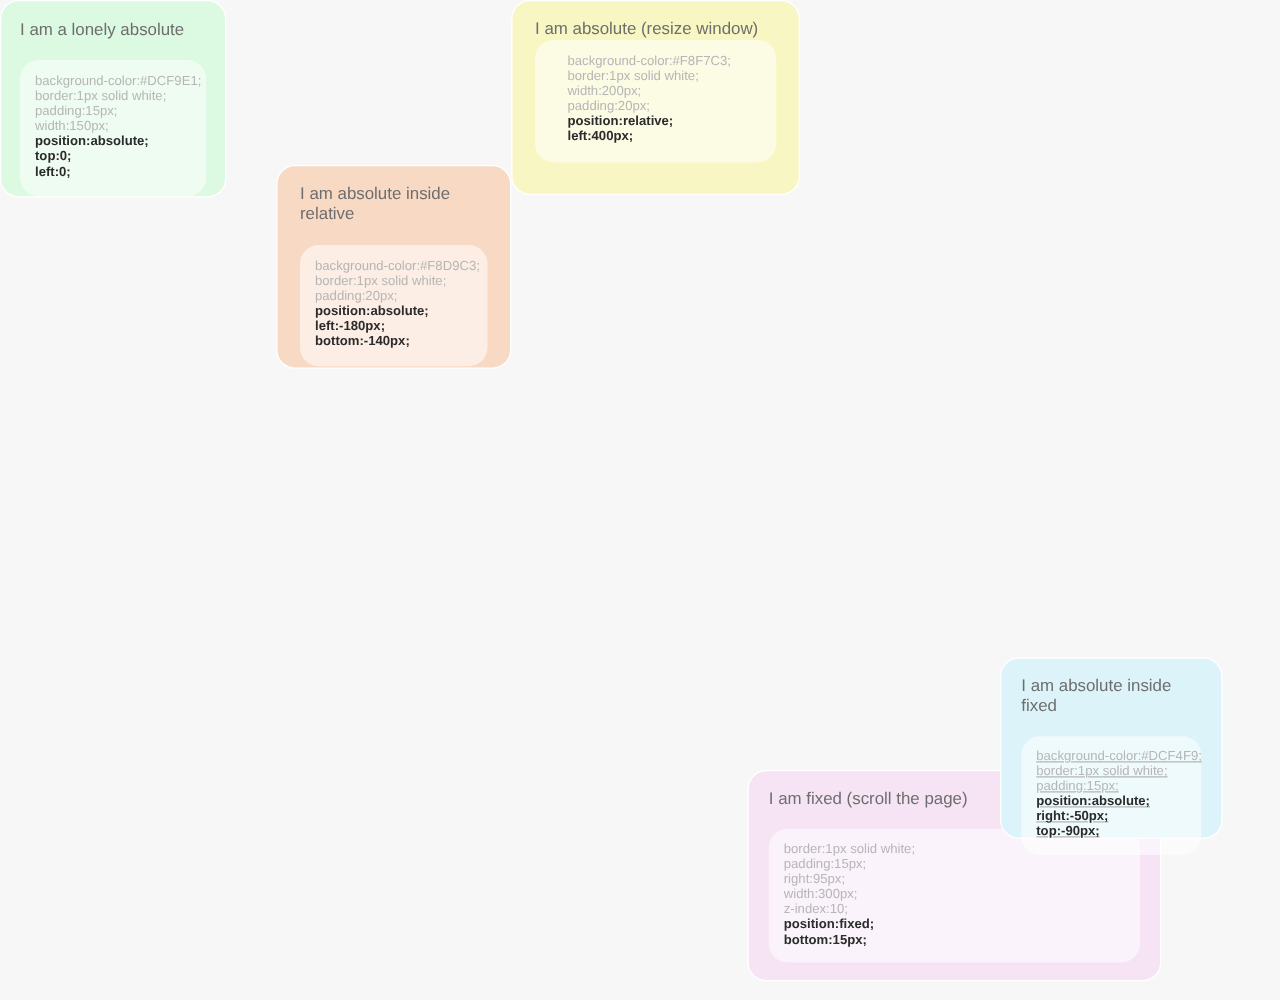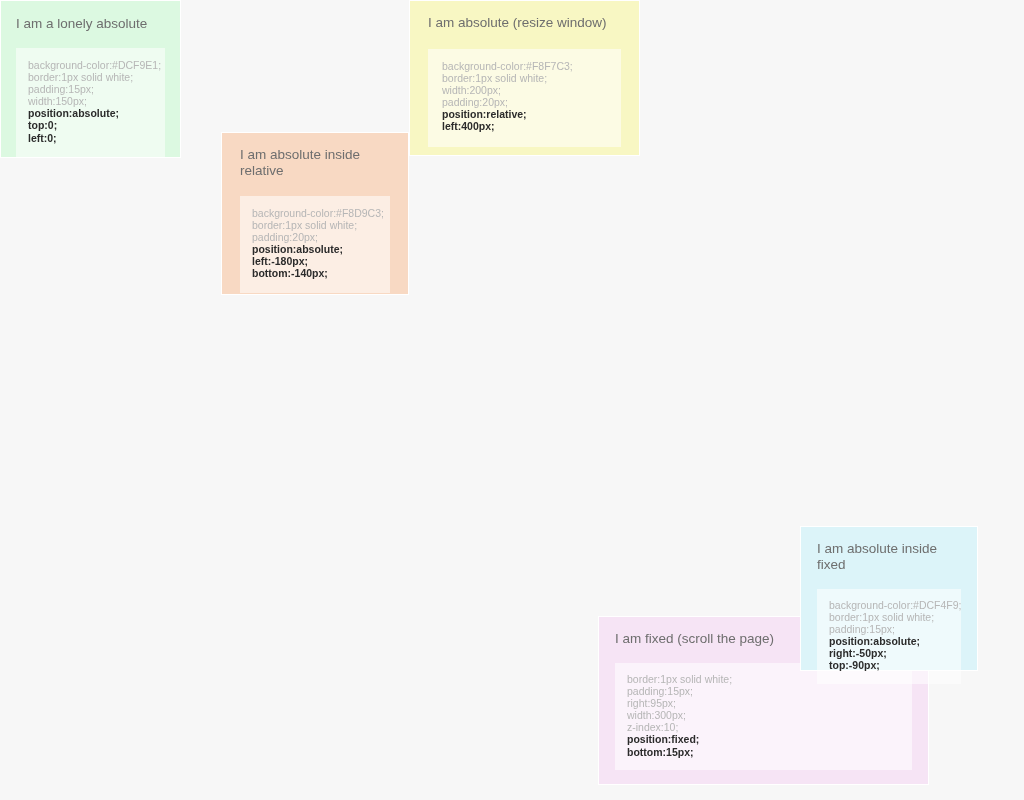--- a/index.html
+++ b/index.html
@@ -1,16 +1,16 @@
 <!DOCTYPE html>
 <html><head>
 <meta charset="utf-8">
 <title>CSS Positioning Demo</title>
 <style>
-  * { box-sizing: border-box; }
+  * { box-sizing: border-box; border-radius: 15px; }
   html, body {
     margin: 0;
     padding: 0;
     width: 1024px;
     height: 800px;
     overflow: hidden;
     background: #f7f7f7;
     font-family: "Liberation Sans", sans-serif;
   }
 
@@ -63,21 +63,21 @@
 
   
   #box-relative {
     left: 409px;
     top: 0px;
     width: 231px;
     height: 156px;
     background: #F8F7C3;
     padding: 14px 18px;
   }
-  #box-relative .code-block { margin-top: 18px; padding: 11px 14px 14px 14px; }
+  #box-relative .code-block { margin-top: 1px; padding: 11px 14px 14px 26px; }
 
   
   #box-absolute-in-relative {
     left: 221px;
     top: 132px;
     width: 188px;
     height: 163px;
     background: #F8D9C3;
     padding: 14px 18px;
   }
@@ -85,21 +85,21 @@
 
   
   #box-absolute-in-fixed {
     left: 800px;
     top: 526px;
     width: 178px;
     height: 145px;
     background: #DCF4F9;
     padding: 14px 16px;
   }
-  #box-absolute-in-fixed .code-block { margin-top: 16px; padding: 10px 26px 12px 12px; }
+  #box-absolute-in-fixed .code-block { margin-top: 16px; padding: 10px 26px 12px 12px; text-decoration: underline; }
 
   
   #box-fixed {
     left: 598px;
     top: 616px;
     width: 331px;
     height: 169px;
     background: #F6E4F5;
     padding: 14px 16px;
     z-index: 10;

